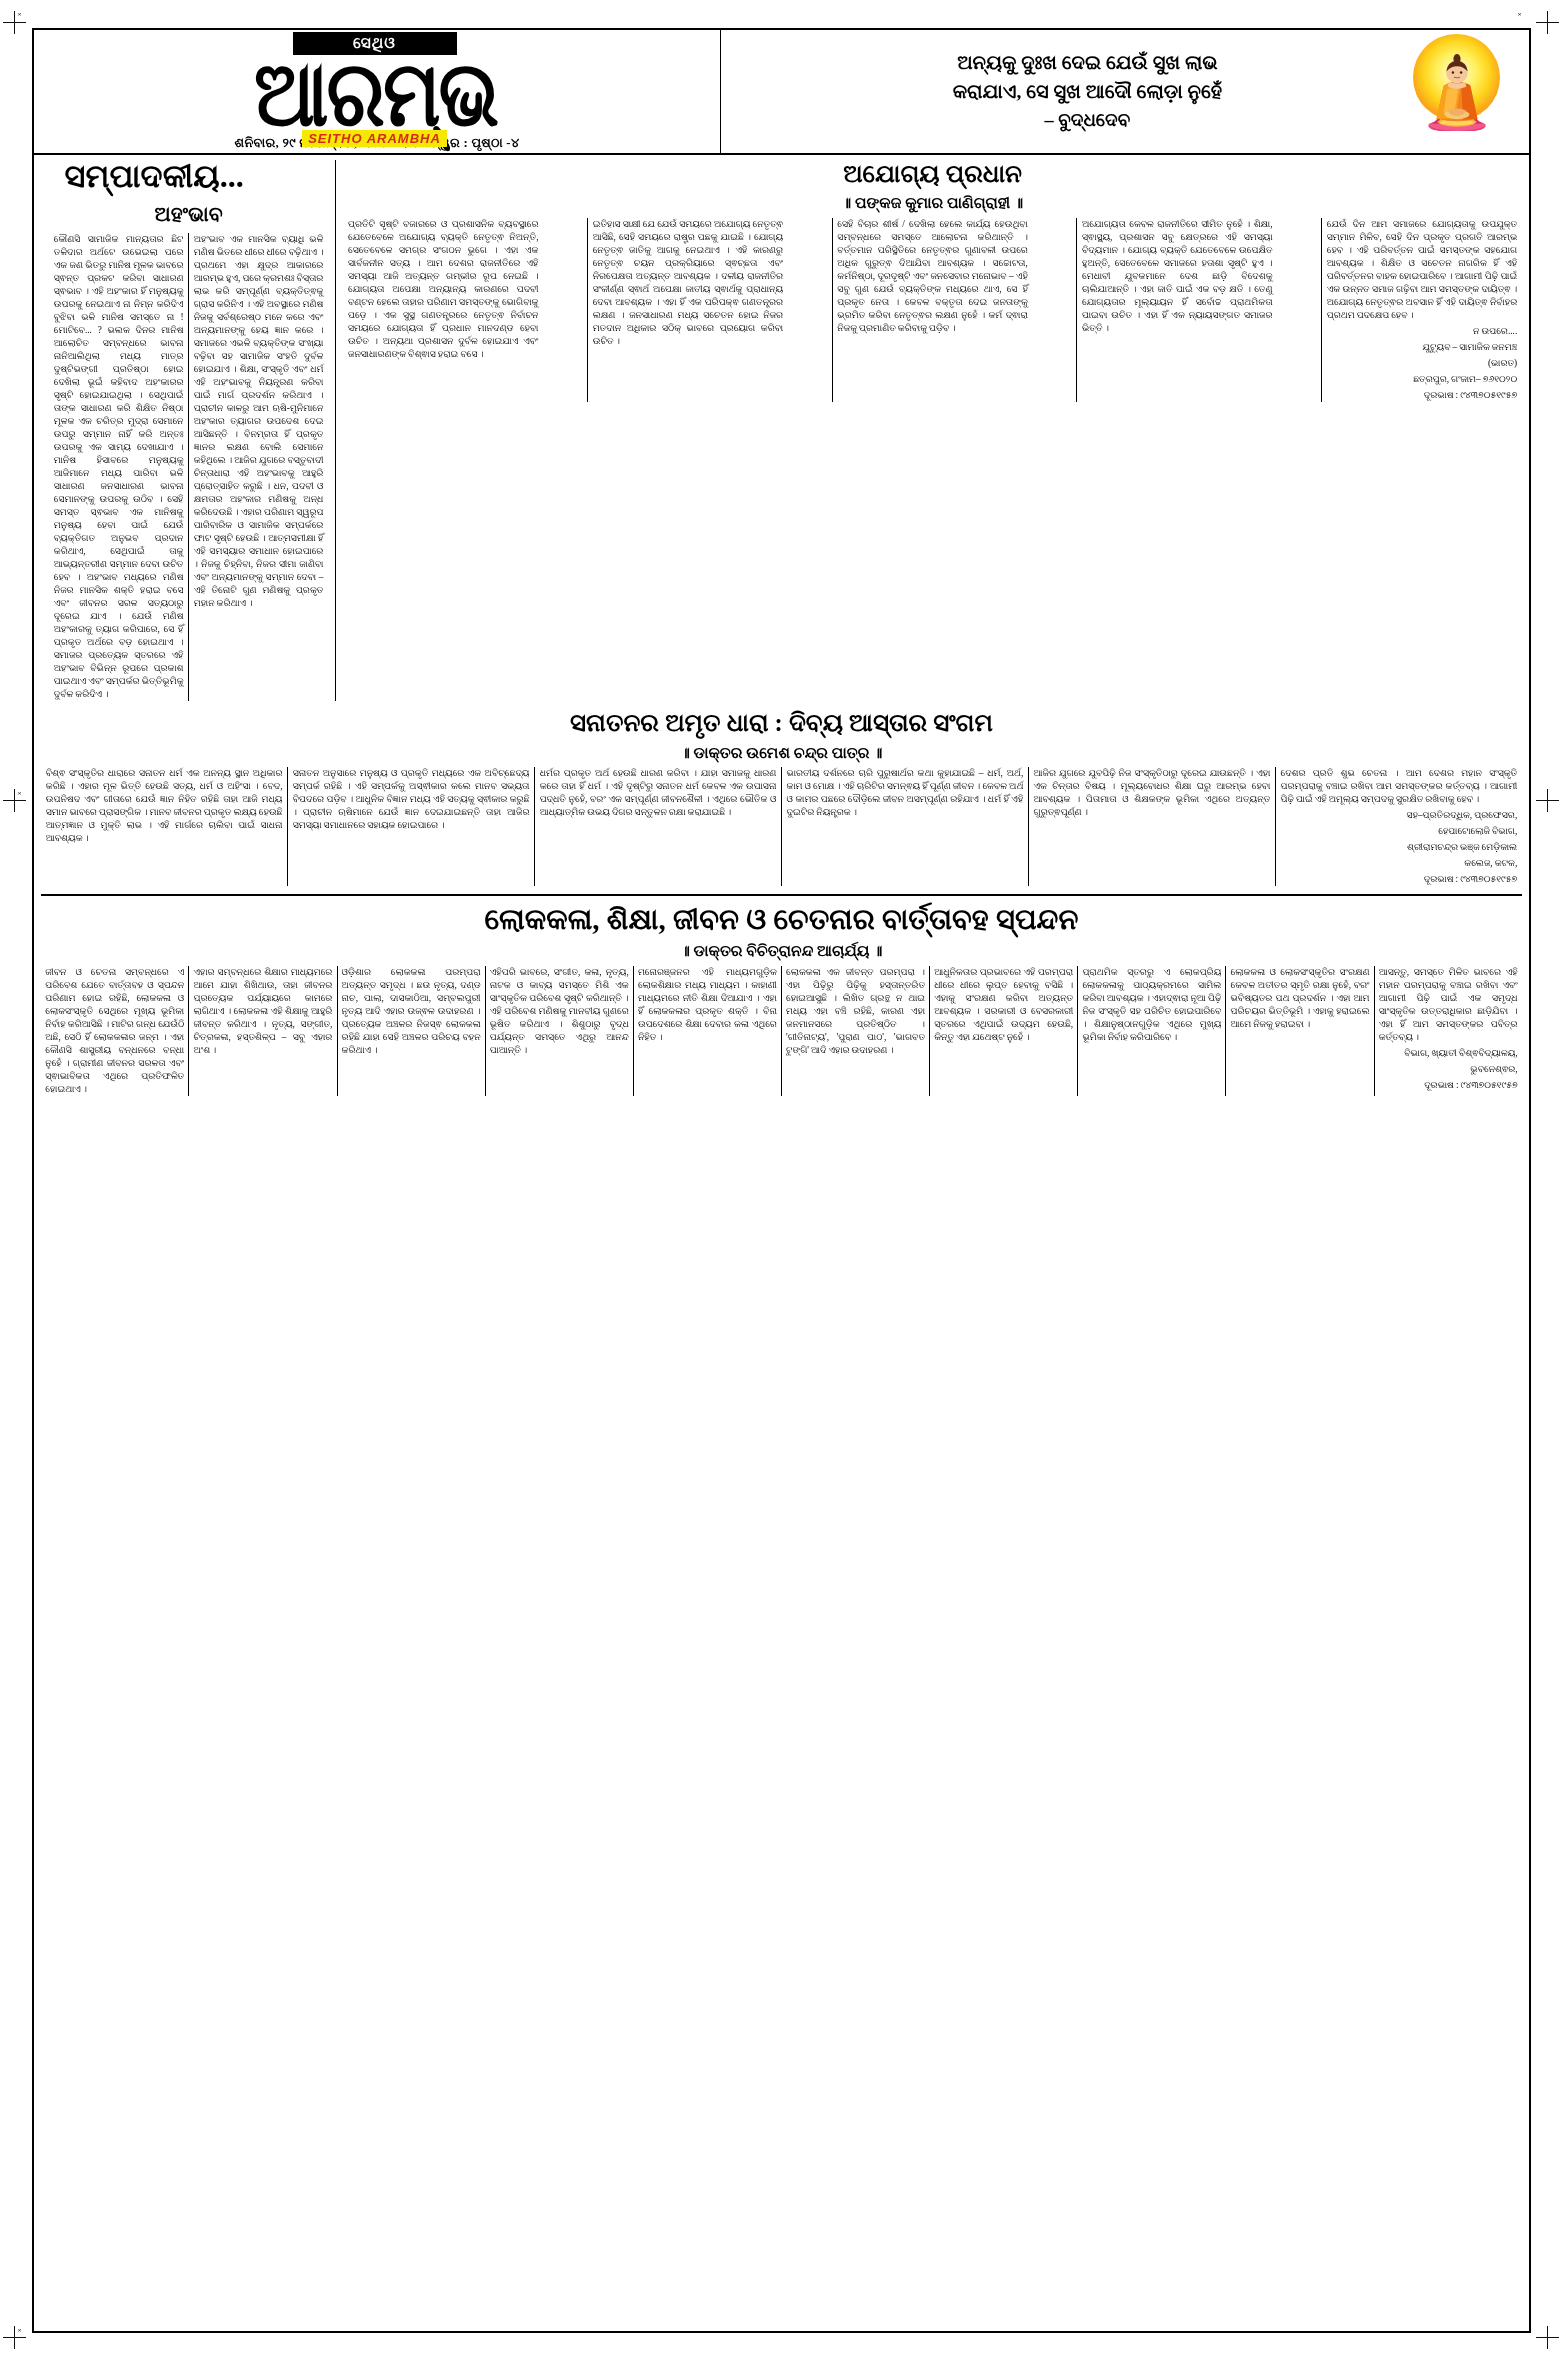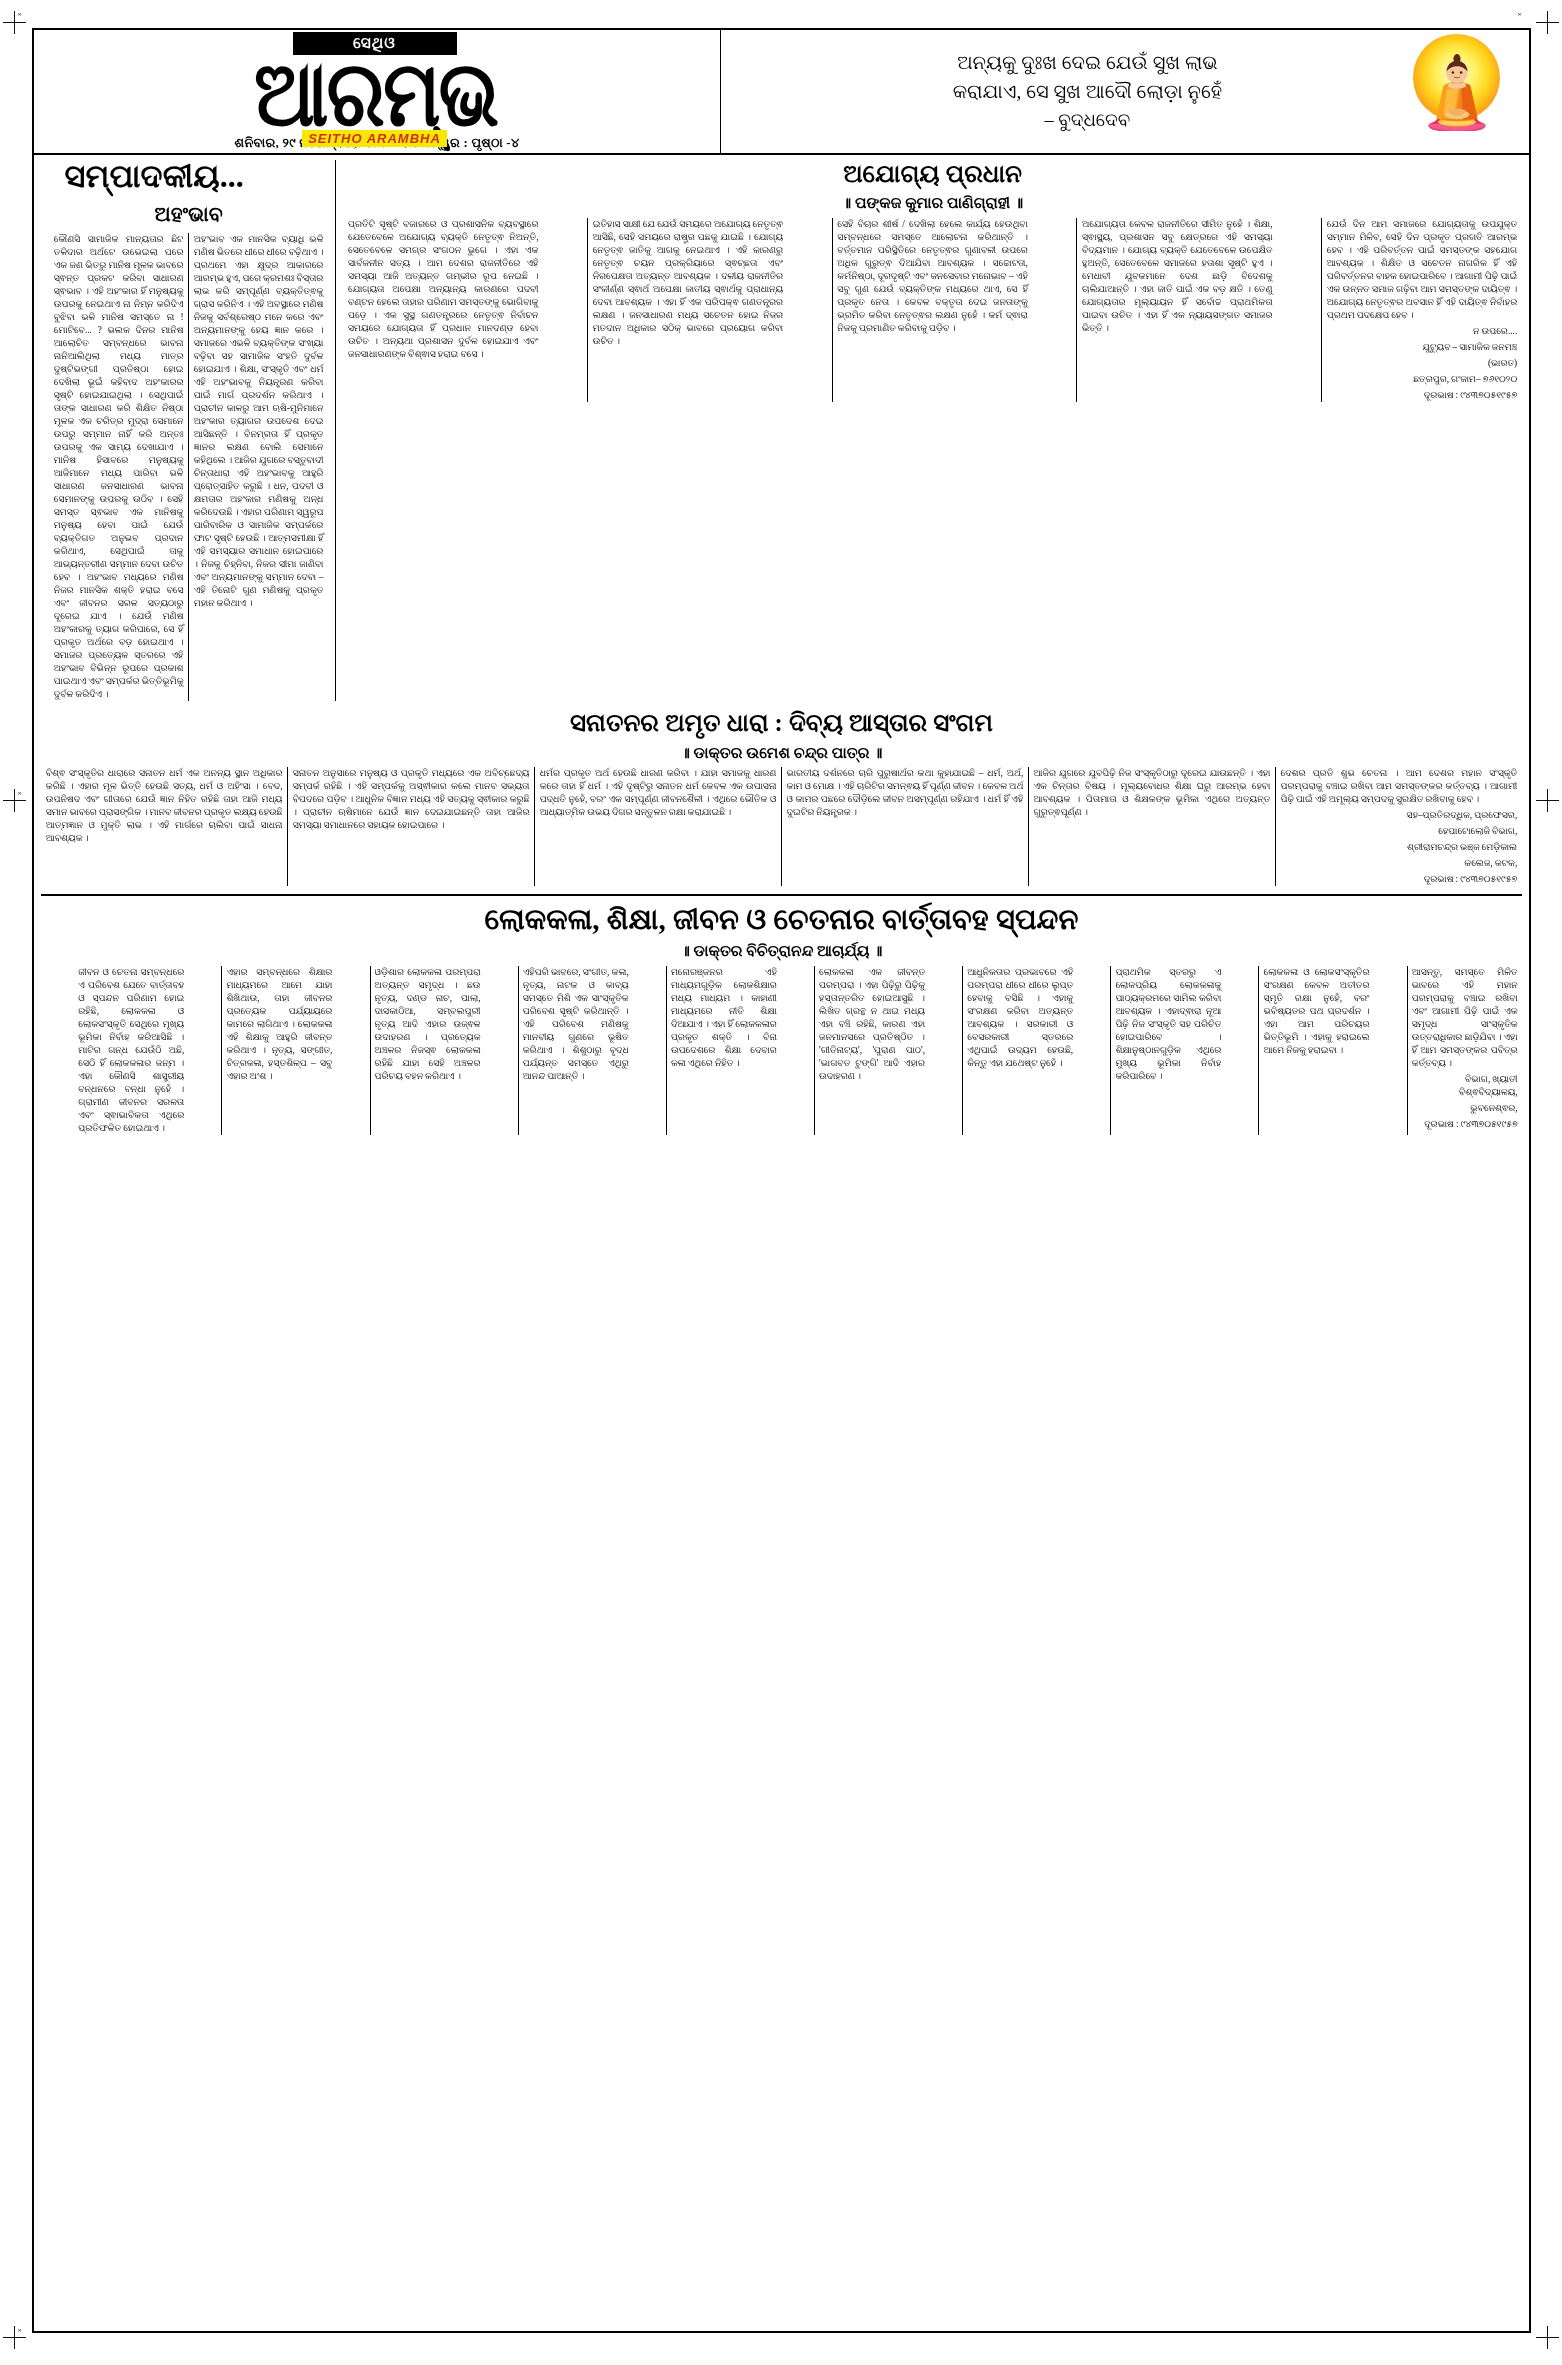--- a/index.html
+++ b/index.html
@@ -136,21 +136,21 @@
     flex: 1 1 auto;
     position: relative;
     display: flex;
     align-items: center;
     justify-content: flex-end;
     padding-right: 8.2px;
   }
   .quote-block {
     text-align: center;
     font-family: "Liberation Serif", serif;
-    font-weight: normal;
+    font-weight: bold;
     font-size: 19.5px;
     line-height: 1.45;
     flex: 1 1 auto;
     padding: 0 6.1px 0 31px;
   }
   .quote-attrib {
     font-size: 18.4px;
     margin-top: 1px;
   }
   .buddha {
@@ -262,21 +262,21 @@
   }
 
   
   .block2 { padding: 4.1px 7.2px 4.1px 7.2px; }
   .b2-cols { display: flex; margin-top: 5.1px; }
   .b2-cols > div { flex: 1 1 0; padding: 0 4.6px; box-sizing: border-box; }
 
   
   .block3 { padding: 4.1px 7.2px 3.1px 7.2px; }
   .b3-cols { display: flex; margin-top: 5.1px; }
-  .b3-cols > div { flex: 1 1 0; padding: 0 4.1px; box-sizing: border-box; margin-left: 33px; }
+  .b3-cols > div { flex: 1 1 0; padding: 0 4.1px; box-sizing: border-box; }
 
   .hr-black { height: 2px; background: #000; margin: 3.1px 7.2px; }
 </style>
 </head>
 <body>
 
 <div class="crop-mark cm-tl"></div>
 <div class="crop-mark cm-tr"></div>
 <div class="crop-mark cm-ml"></div>
 <div class="crop-mark cm-mr"></div>

